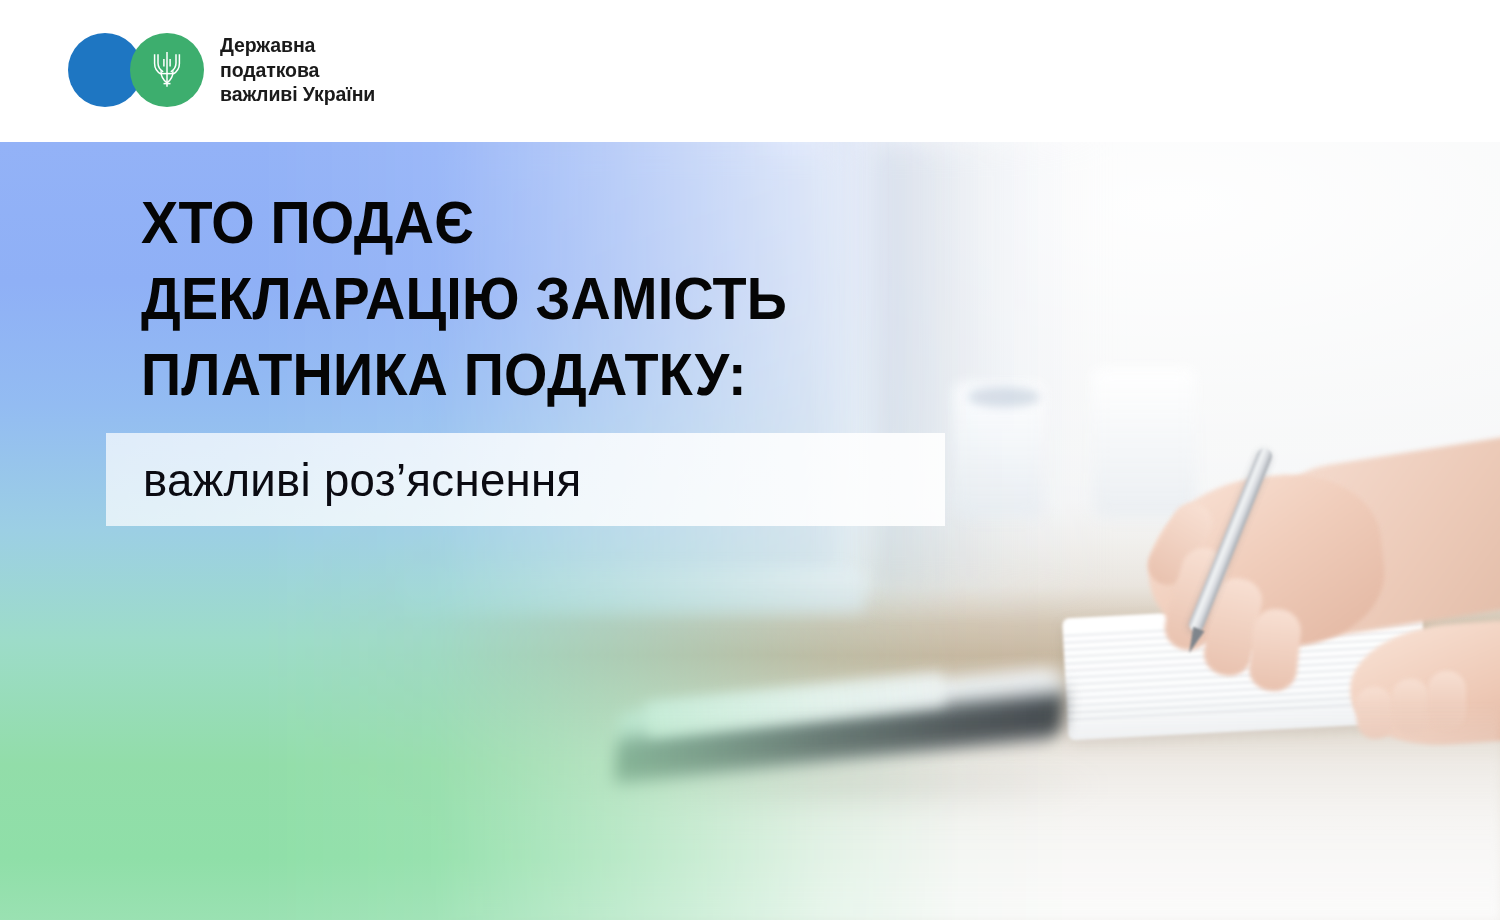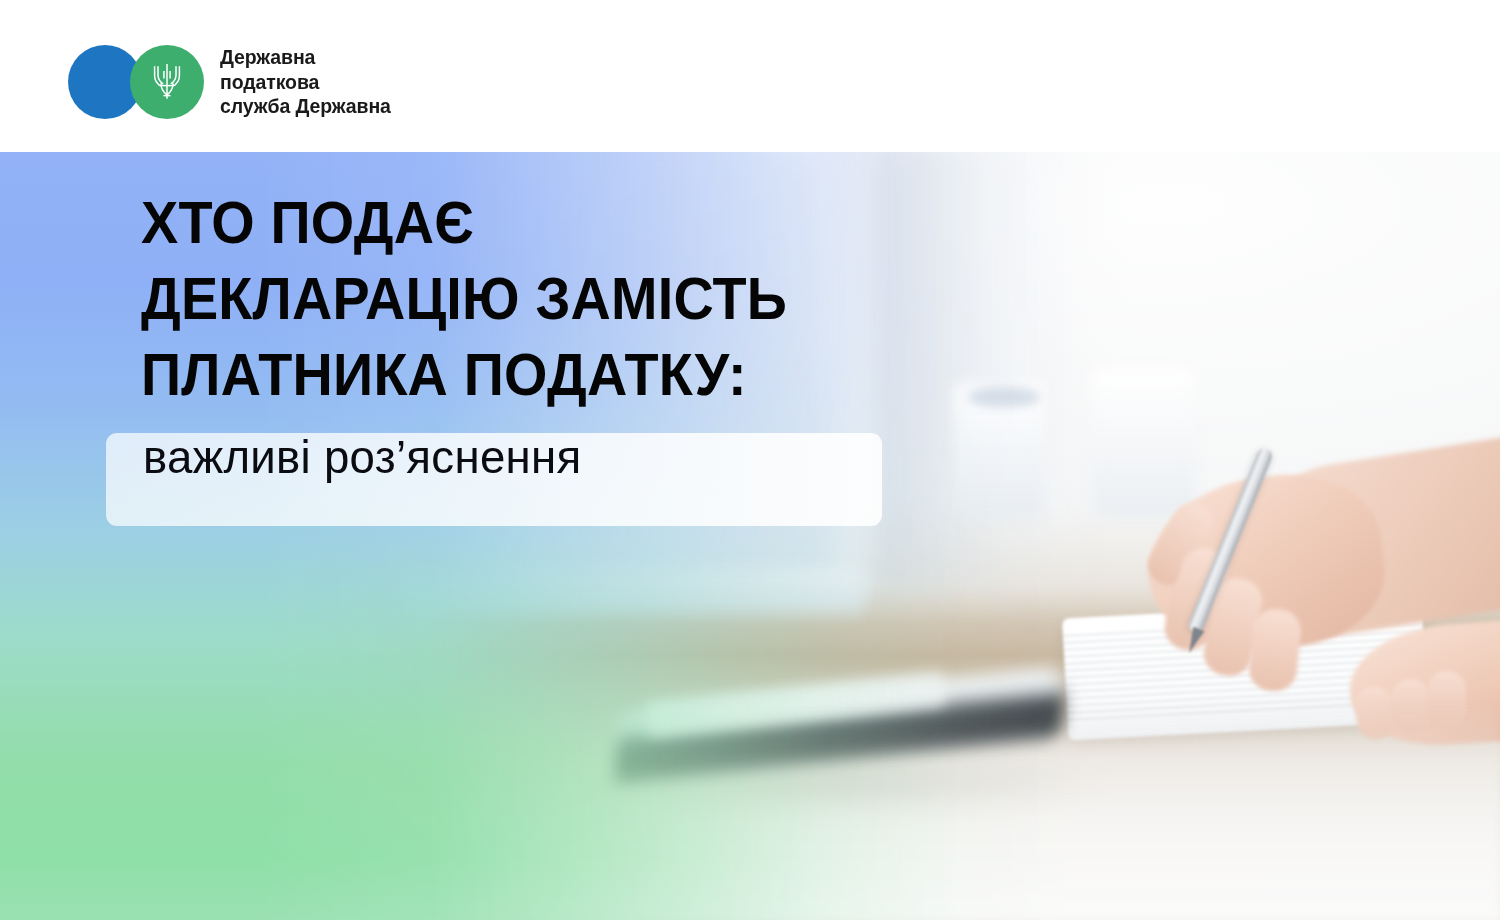--- a/index.html
+++ b/index.html
@@ -12,21 +12,21 @@
     overflow:hidden;
     background:#ffffff;
   }
 
   
   .header {
     position:absolute; left:0; top:0;
     width:1500px; height:140px;
     background:#ffffff;
     z-index:60;
-    display:flex; align-items:center;margin-top:12px;
+    display:flex; align-items:center;
   }
   .logo-lockup {
     display:flex; align-items:center;
     margin-left:68px;
     gap:0;
   }
   .logo-circles { position:relative; width:136px; height:74px; flex:0 0 auto; }
   .circle-blue {
     position:absolute; left:0; top:0;
     width:74px; height:74px; border-radius:50%;
@@ -276,24 +276,24 @@
     letter-spacing:0.2px;
     text-transform:uppercase;
     transform:scaleX(0.93);
     transform-origin:left top;
   }
   .headline .ln { display:block; white-space:nowrap; }
 
   .subtitle-band {
     position:absolute;
     left:90px; top:433px;
-    width:776px; height:93px;
+    width:839px; height:93px;
     background:linear-gradient(to right, rgba(255,255,255,0.70) 0%, rgba(255,255,255,0.82) 55%, rgba(255,255,255,0.90) 100%);
-    border-radius:11px;
-    display:flex; 
+    border-radius:0;
+    display:flex; align-items:center;
   }
   .subtitle {
     margin-left:37px;
     color:#0b0b12;
     font-size:47px;
     font-weight:normal;
     line-height:1;
     letter-spacing:0.3px;
     white-space:nowrap;
     transform:scaleX(0.97);
@@ -372,18 +372,18 @@
               <path d="M9.0 23.6 h12.0"></path>
               <path d="M9.0 21.2 c0 5.6 2.7 9.2 6.0 11.6 c3.3 -2.4 6.0 -6.0 6.0 -11.6"></path>
               <path d="M11.5 33.6 h7.0"></path>
             </g>
           </svg>
         </div>
       </div>
       <div class="logo-text">
         <div>Державна</div>
         <div>податкова</div>
-        <div>служба Державна</div>
+        <div>важливі України</div>
       </div>
     </div>
   </div>
 
 </div>
 
 </body></html>

